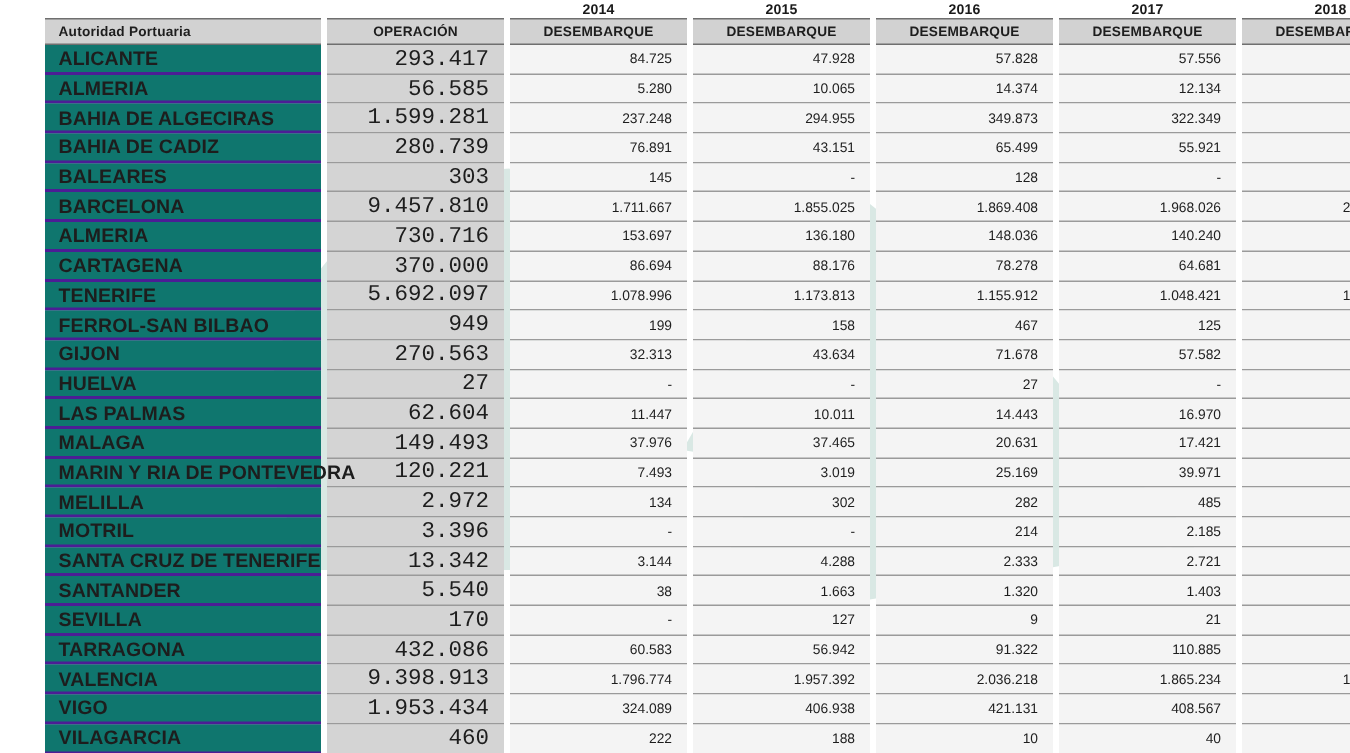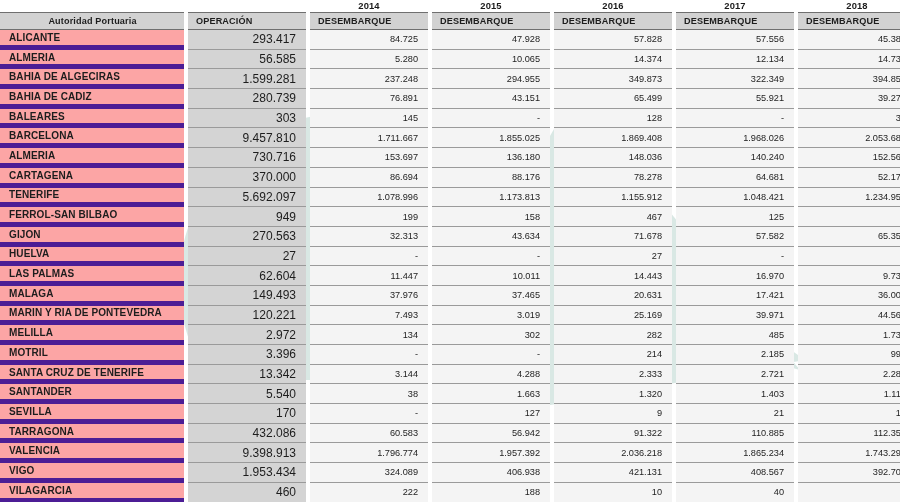--- a/index.html
+++ b/index.html
@@ -9,20 +9,21 @@
     overflow: hidden;
     background: #ffffff;
     font-family: "Liberation Sans", sans-serif;
   }
   #page {
     position: relative;
     width: 900px;
     height: 502px;
     overflow: hidden;
     background: #ffffff;
+    padding-left: 30px;
   }
 
   
   #watermark {
     position: absolute;
     left: 0; top: 0;
     width: 900px; height: 502px;
     pointer-events: none;
     z-index: 0;
   }
@@ -62,46 +63,47 @@
     font-weight: bold;
     font-size: 9.1px;
     letter-spacing: 0.15px;
     color: #1d1d1d;
     background: #d2d2d2;
     border-top: 1.6px solid #6f6f6f;
     border-bottom: 1.6px solid #6f6f6f;
     vertical-align: middle;
     white-space: nowrap;
   }
-  tr.head-row td.h-name { text-align: center; padding-left: 9px; }
-  tr.head-row td.h-col  { }
+  tr.head-row td.h-name { text-align: left; padding-left: 9px; }
+  tr.head-row td.h-col  { text-align: center; }
 
   
   tbody tr td {
     height: 19.7px;
     padding: 0 8px;
     vertical-align: middle;
     border-bottom: 1px solid #9a9a9a;
     white-space: nowrap;
     color: #1d1d1d;
   }
   td.name-cell {
-    background: #fca5a5;
+    background: #0f766e;
     text-align: left;
     font-weight: bold;
-    font-size: 10px;
+    font-size: 13px;
     letter-spacing: 0.1px;
     padding-left: 9px;
-    border-bottom: 5px solid #4c1d95;
+    border-bottom: 2px solid #4c1d95;
   }
   td.op-cell {
     background: #d4d4d4;
     text-align: right;
-    font-size: 12px;
+    font-size: 15px;
     padding-right: 10px;
+    font-family: Liberation Mono, monospace;
   }
   td.des-cell {
     background: #f4f4f4;
     text-align: right;
     font-size: 9.2px;
     padding-right: 10px;
   }
 </style>
 </head>
 <body>

